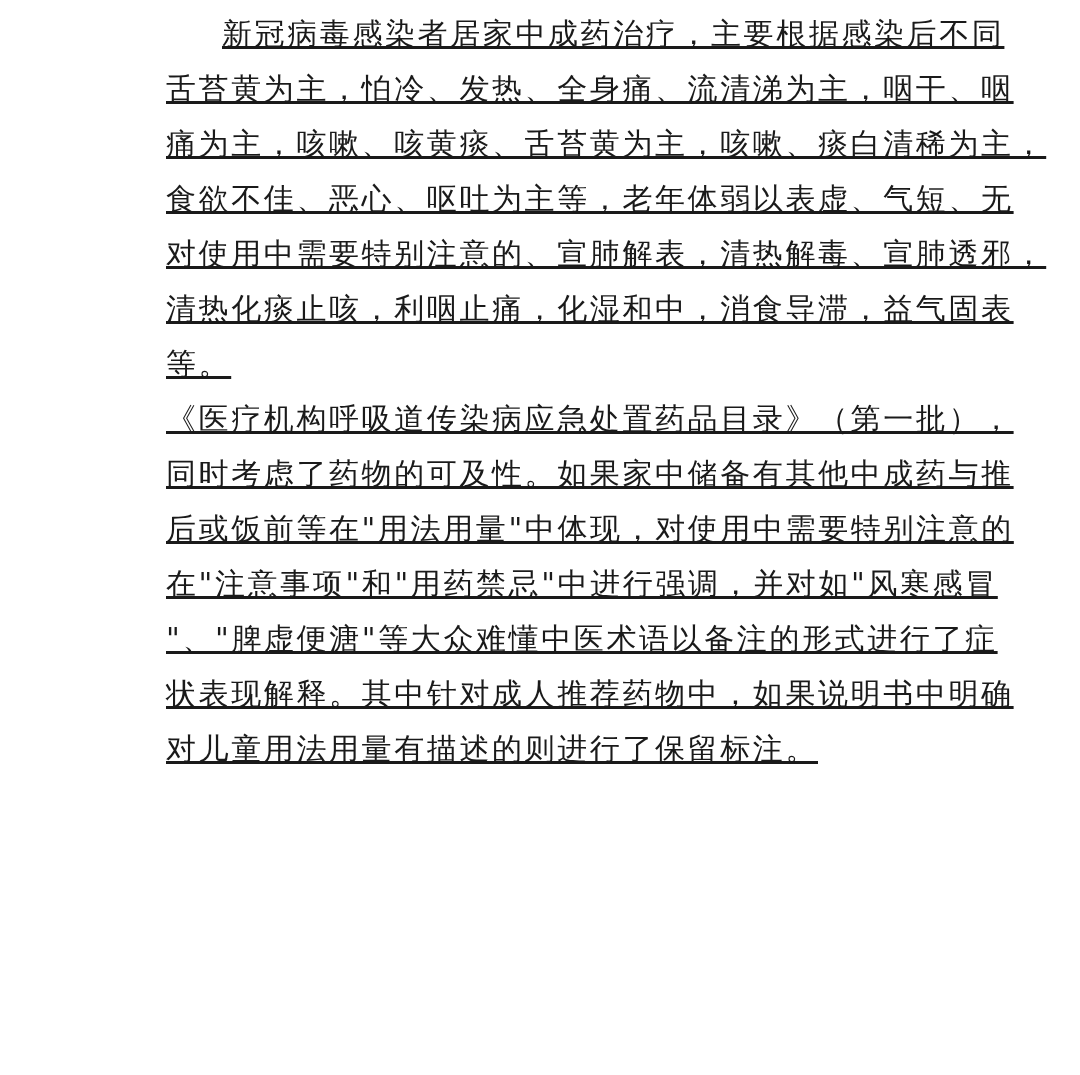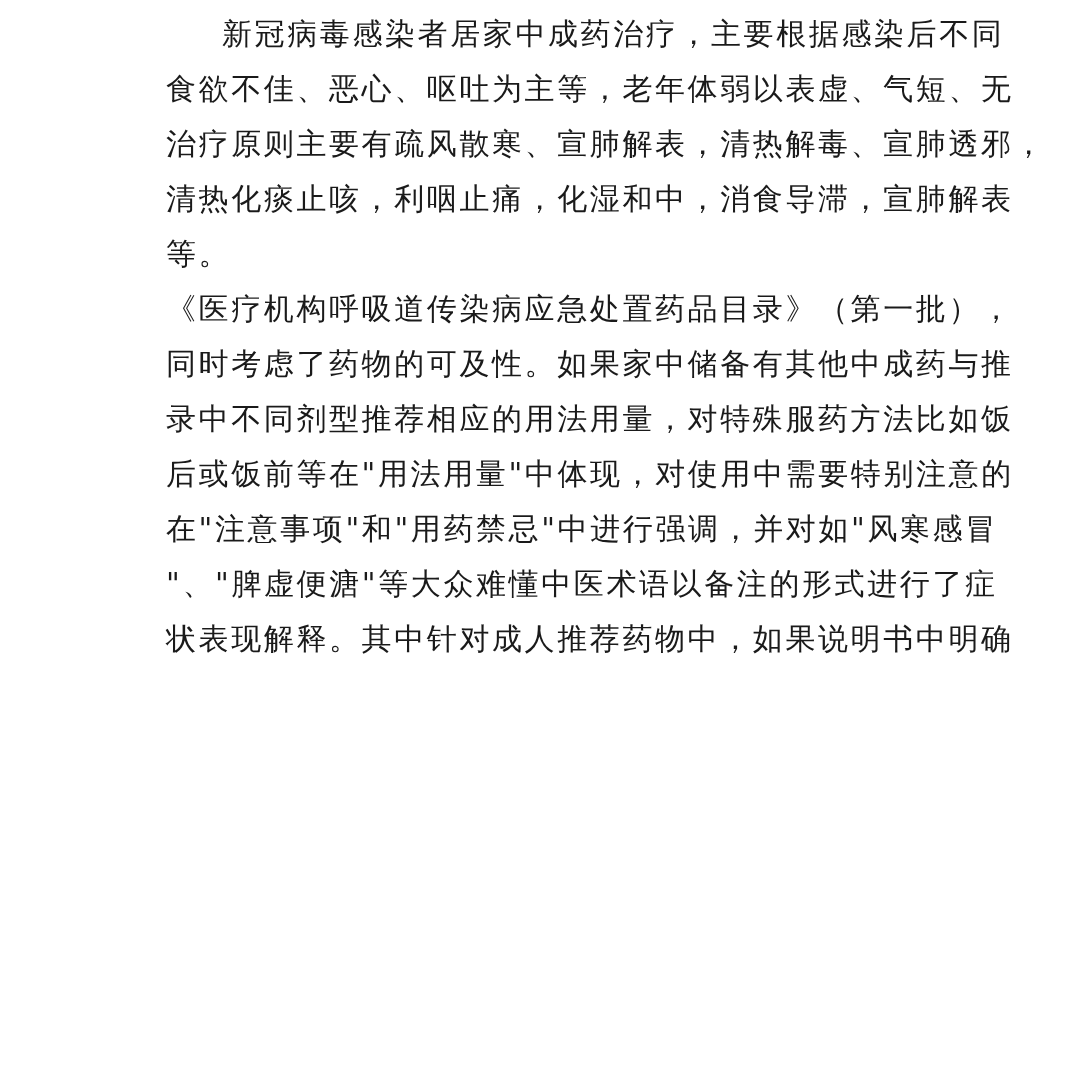--- a/index.html
+++ b/index.html
@@ -27,38 +27,41 @@
       font-size: 30px;
       white-space: nowrap;
       letter-spacing: 2.6px;
       overflow: visible;
     }
     .line.indent {
       padding-left: 56px;
     }
     .para {
       margin: 0;
+      text-decoration: underline;
     }
     .para + .para {
       margin-top: 0;
     }
   </style>
 </head>
 <body>
 
 <div class="page">
   <div class="para">
     <div class="line indent">新冠病毒感染者居家中成药治疗，主要根据感染后不同</div>
+    <div class="line">舌苔黄为主，怕冷、发热、全身痛、流清涕为主，咽干、咽</div>
+    <div class="line">痛为主，咳嗽、咳黄痰、舌苔黄为主，咳嗽、痰白清稀为主，</div>
     <div class="line">食欲不佳、恶心、呕吐为主等，老年体弱以表虚、气短、无</div>
-    <div class="line">治疗原则主要有疏风散寒、宣肺解表，清热解毒、宣肺透邪，</div>
-    <div class="line">清热化痰止咳，利咽止痛，化湿和中，消食导滞，宣肺解表</div>
+    <div class="line">对使用中需要特别注意的、宣肺解表，清热解毒、宣肺透邪，</div>
+    <div class="line">清热化痰止咳，利咽止痛，化湿和中，消食导滞，益气固表</div>
     <div class="line">等。</div>
   </div>
   <div class="para">
     <div class="line">《医疗机构呼吸道传染病应急处置药品目录》（第一批），</div>
     <div class="line">同时考虑了药物的可及性。如果家中储备有其他中成药与推</div>
-    <div class="line">录中不同剂型推荐相应的用法用量，对特殊服药方法比如饭</div>
     <div class="line">后或饭前等在"用法用量"中体现，对使用中需要特别注意的</div>
     <div class="line">在"注意事项"和"用药禁忌"中进行强调，并对如"风寒感冒</div>
     <div class="line">"、"脾虚便溏"等大众难懂中医术语以备注的形式进行了症</div>
     <div class="line">状表现解释。其中针对成人推荐药物中，如果说明书中明确</div>
+    <div class="line">对儿童用法用量有描述的则进行了保留标注。</div>
   </div>
 </div>
 
 </body></html>

